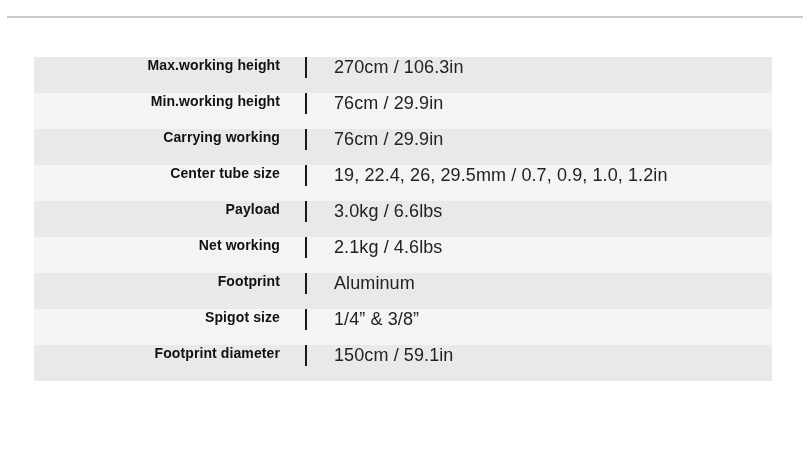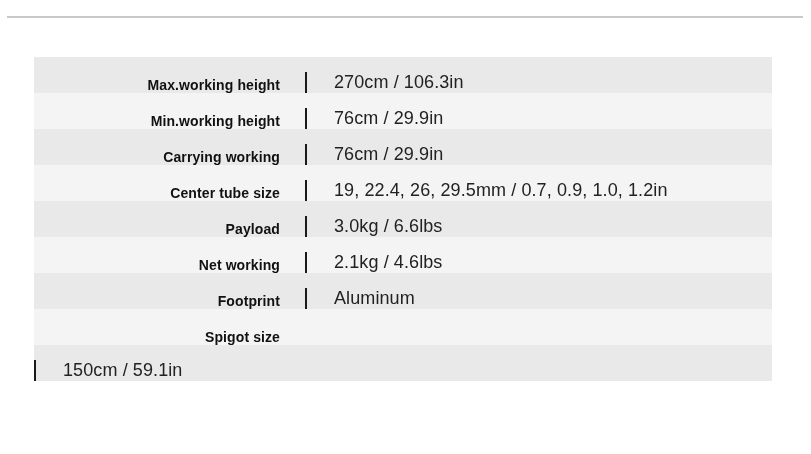--- a/index.html
+++ b/index.html
@@ -23,21 +23,21 @@
     background: var(--rule-color, #c9c9c9);
   }
   .spec-table {
     position: absolute;
     left: 34px;
     top: 57px;
     width: 738px;
   }
   .spec-row {
     display: flex;
-    align-items: flex-end;
+    align-items: flex-start;
     height: 36px;
   }
   .spec-row:nth-child(odd)  { background: var(--row-odd, #e9e9e9); }
   .spec-row:nth-child(even) { background: var(--row-even, #f4f4f4); }
   .spec-label {
     width: 271px;
     box-sizing: border-box;
     padding-right: 25px;
     display: flex;
     align-items: center;
@@ -99,18 +99,20 @@
     <div class="spec-value">2.1kg / 4.6lbs</div>
   </div>
 
   <div class="spec-row">
     <div class="spec-label">Footprint</div>
     <div class="spec-value">Aluminum</div>
   </div>
 
   <div class="spec-row">
     <div class="spec-label">Spigot size</div>
+    <div class="spec-value">1/4” &amp; 3/8”</div>
   </div>
 
   <div class="spec-row">
+    <div class="spec-label">Footprint diameter</div>
     <div class="spec-value">150cm / 59.1in</div>
   </div>
 </div>
 
 </body></html>

